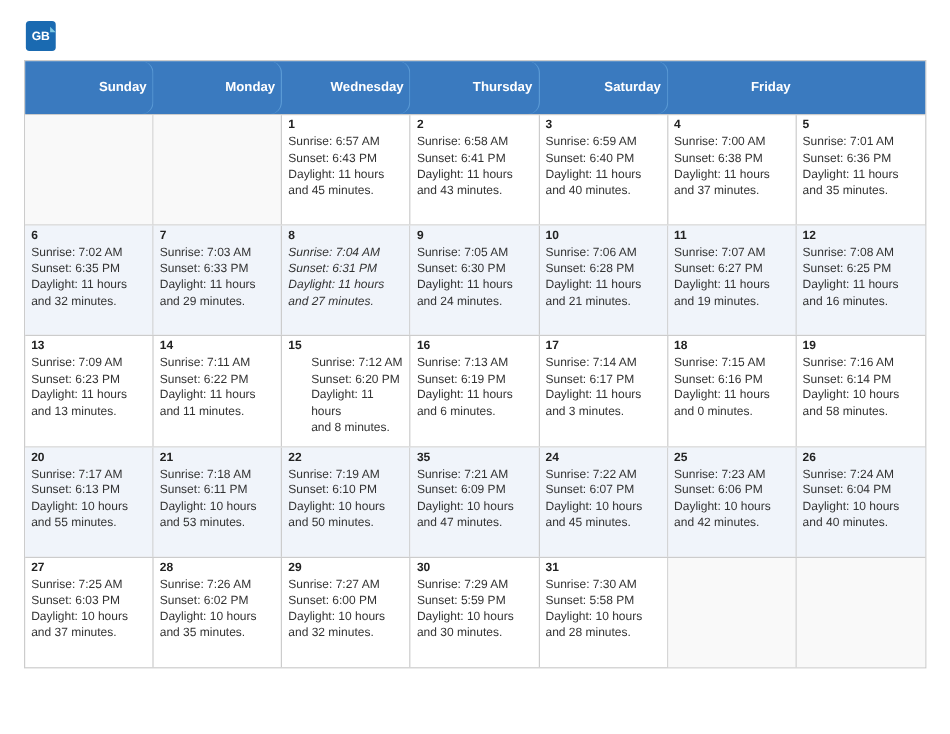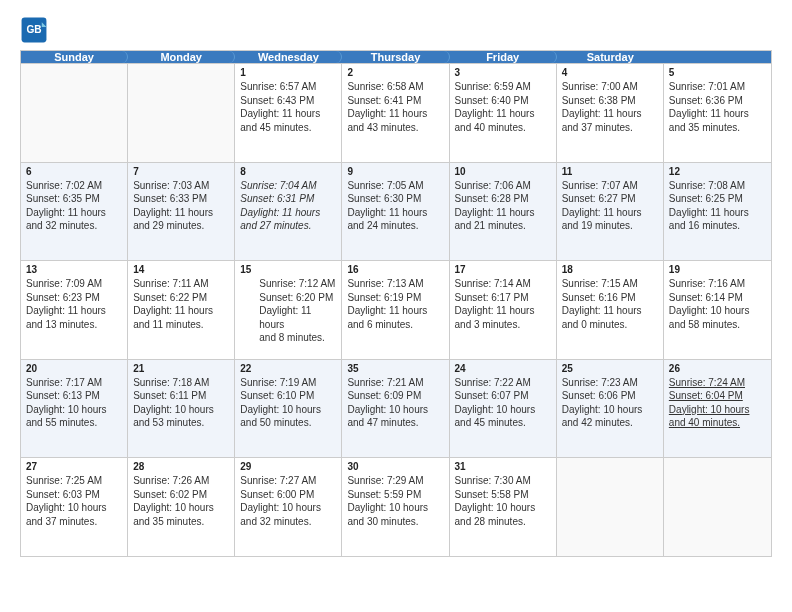--- a/index.html
+++ b/index.html
@@ -63,22 +63,22 @@
     }
     .cal-header {
       display: grid;
       grid-template-columns: repeat(7, 1fr);
       background: #3a7abf;
     }
     .cal-header-cell {
       color: #fff;
       font-size: 11px;
       font-weight: bold;
-      text-align: center;
-      padding: 0 5px;
+      text-align: right;
+      padding: 16px 5px;
       border-right: 1px solid #5a9ad5;
       border-radius: 10px;
     }
     .cal-header-cell:last-child { border-right: none; }
     .cal-body {
       flex: 1;
       display: flex;
       flex-direction: column;
     }
     .cal-row {
@@ -134,22 +134,22 @@
       <div class="location"></div>
     </div>
   </div>
 
   <div class="calendar">
     <div class="cal-header">
     <div class="cal-header-cell">Sunday</div>
         <div class="cal-header-cell">Monday</div>
         <div class="cal-header-cell">Wednesday</div>
         <div class="cal-header-cell">Thursday</div>
+        <div class="cal-header-cell">Saturday</div>
         <div class="cal-header-cell">Friday</div>
-        <div class="cal-header-cell">Saturday</div>
       </div>
     <div class="cal-body">
     <div class="cal-row">
           <div class="cal-cell empty"></div>
           <div class="cal-cell empty"></div>
           <div class="cal-cell">
             <div class="cell-day">1</div>
             <div class="cell-info" style="white-space: pre-line;">Sunrise: 6:57 AM
 Sunset: 6:43 PM
 Daylight: 11 hours
@@ -324,21 +324,21 @@
           </div>
           <div class="cal-cell">
             <div class="cell-day">25</div>
             <div class="cell-info" style="white-space: pre-line;">Sunrise: 7:23 AM
 Sunset: 6:06 PM
 Daylight: 10 hours
 and 42 minutes.</div>
           </div>
           <div class="cal-cell">
             <div class="cell-day">26</div>
-            <div class="cell-info" style="white-space: pre-line; text-decoration: underline;">Sunrise: 7:24 AM
+            <div class="cell-info" style="white-space: pre-line;">Sunrise: 7:24 AM
 Sunset: 6:04 PM
 Daylight: 10 hours
 and 40 minutes.</div>
           </div>
         </div>
         <div class="cal-row">
           <div class="cal-cell">
             <div class="cell-day">27</div>
             <div class="cell-info" style="white-space: pre-line;">Sunrise: 7:25 AM
 Sunset: 6:03 PM

